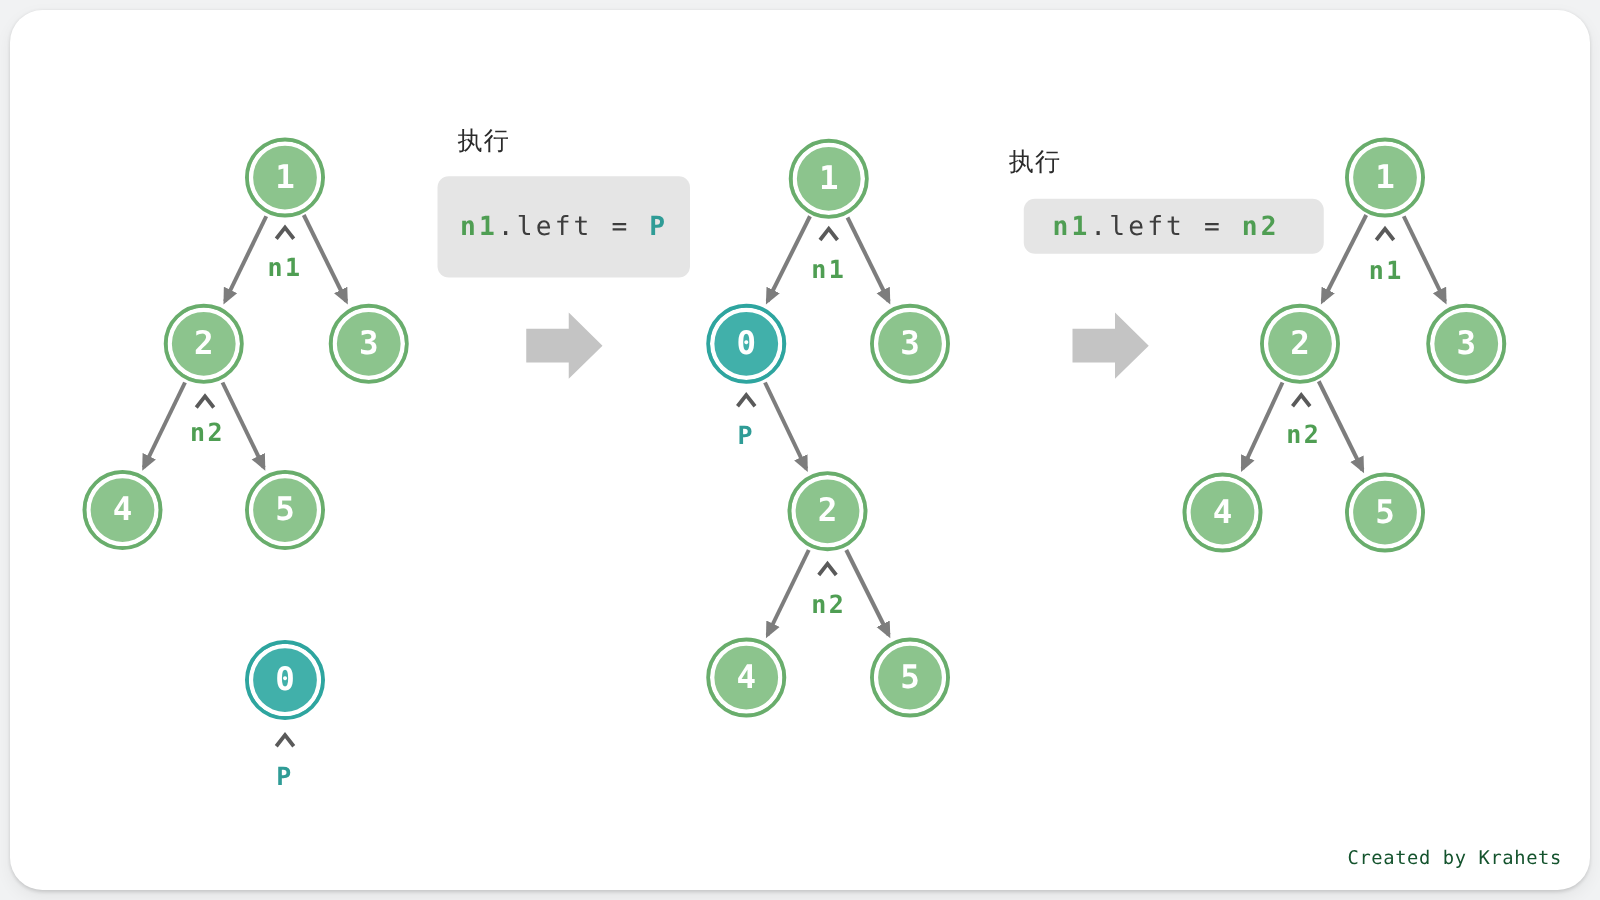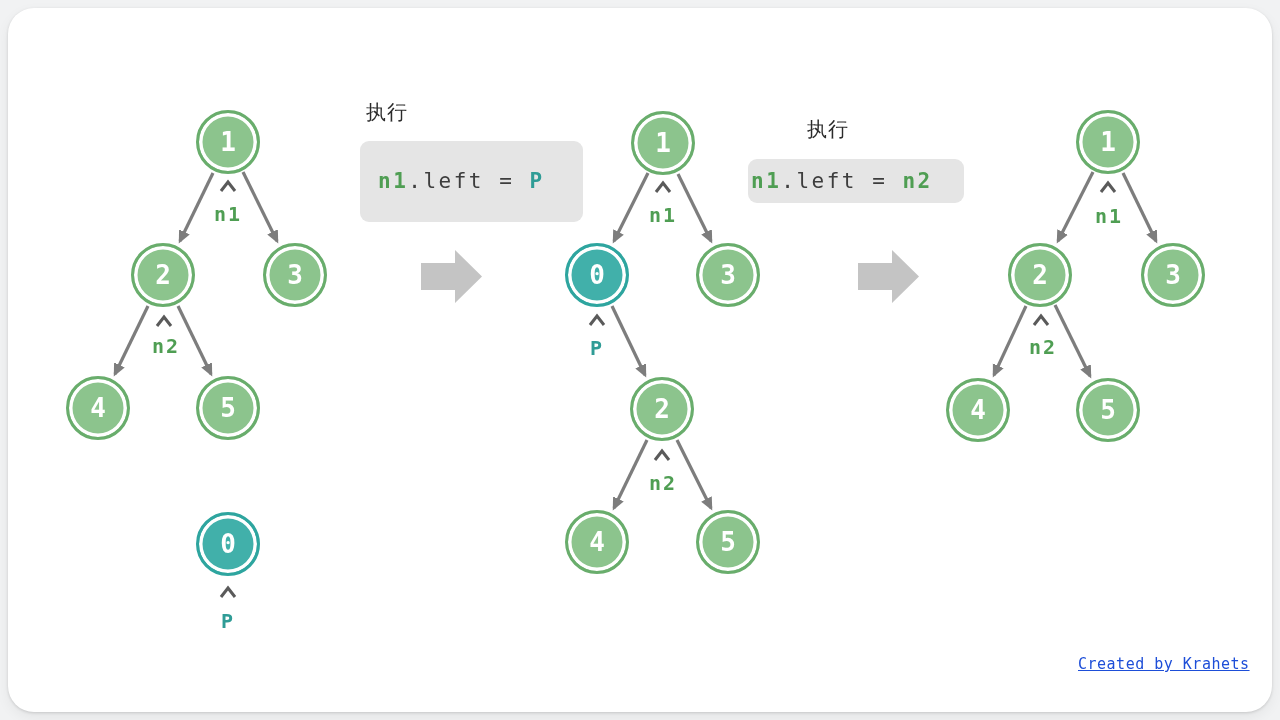--- a/index.html
+++ b/index.html
@@ -36,22 +36,22 @@
     display:flex;flex-direction:column;justify-content:center;gap:7px;
   }
   .code-line{
     font-family:"DejaVu Sans Mono", monospace;font-size:21px;letter-spacing:2.5px;
     color:#3d3d3d;white-space:pre;line-height:29px;
   }
   .tok-green{color:#4f9e53;font-weight:bold;}
   .tok-teal{color:#2f9c96;font-weight:bold;}
   .tok-plain{color:#3d3d3d;font-weight:normal;}
   .credit{
-    position:absolute;left:1078px;top:655px;
-    font:15px "DejaVu Sans Mono", monospace;color:#1d4ed8;letter-spacing:.5px;text-decoration:underline;
+    position:absolute;left:1078px;top:677px;
+    font:15px "DejaVu Sans Mono", monospace;color:#14532d;letter-spacing:.5px;
   }
 </style>
 </head>
 <body>
 
 <div class="stage">
   <div class="card"></div>
 
   <svg class="layer" width="1280" height="720" viewBox="0 0 1280 720">
     <defs>
@@ -103,36 +103,36 @@
   <div class="node" style="left:131px;top:243px">2</div>
   <div class="node" style="left:263px;top:243px">3</div>
   <div class="node" style="left:66px;top:376px">4</div>
   <div class="node" style="left:196px;top:376px">5</div>
   <div class="node teal" style="left:196px;top:512px">0</div>
   <div class="ref" style="left:228px;top:202px">n1</div>
   <div class="ref" style="left:166px;top:334px">n2</div>
   <div class="ref teal" style="left:228px;top:609px">P</div>
 
   <div class="exec-title" style="left:366px;top:99px">执行</div>
-  <div class="code-box" style="left:360px;top:141px;width:223px;height:81px;padding-left:18px">
+  <div class="code-box" style="left:350px;top:141px;width:202px;height:81px;padding-left:18px">
     <div class="code-line"><span class="tok-green">n1</span><span class="tok-plain">.left = </span><span class="tok-teal">P</span></div>
   </div>
 
   <div class="node" style="left:631px;top:111px">1</div>
   <div class="node teal" style="left:565px;top:243px">0</div>
   <div class="node" style="left:696px;top:243px">3</div>
   <div class="node" style="left:630px;top:377px">2</div>
   <div class="node" style="left:565px;top:510px">4</div>
   <div class="node" style="left:696px;top:510px">5</div>
   <div class="ref" style="left:663px;top:203px">n1</div>
   <div class="ref teal" style="left:597px;top:336px">P</div>
   <div class="ref" style="left:663px;top:471px">n2</div>
 
   <div class="exec-title" style="left:807px;top:116px">执行</div>
-  <div class="code-box" style="left:748px;top:159px;width:216px;height:44px;padding-left:3px">
+  <div class="code-box" style="left:819px;top:159px;width:240px;height:44px;padding-left:23px">
     <div class="code-line"><span class="tok-green">n1</span><span class="tok-plain">.left = </span><span class="tok-green">n2</span></div>
   </div>
 
   <div class="node" style="left:1076px;top:110px">1</div>
   <div class="node" style="left:1008px;top:243px">2</div>
   <div class="node" style="left:1141px;top:243px">3</div>
   <div class="node" style="left:946px;top:378px">4</div>
   <div class="node" style="left:1076px;top:378px">5</div>
   <div class="ref" style="left:1109px;top:204px">n1</div>
   <div class="ref" style="left:1043px;top:335px">n2</div>

